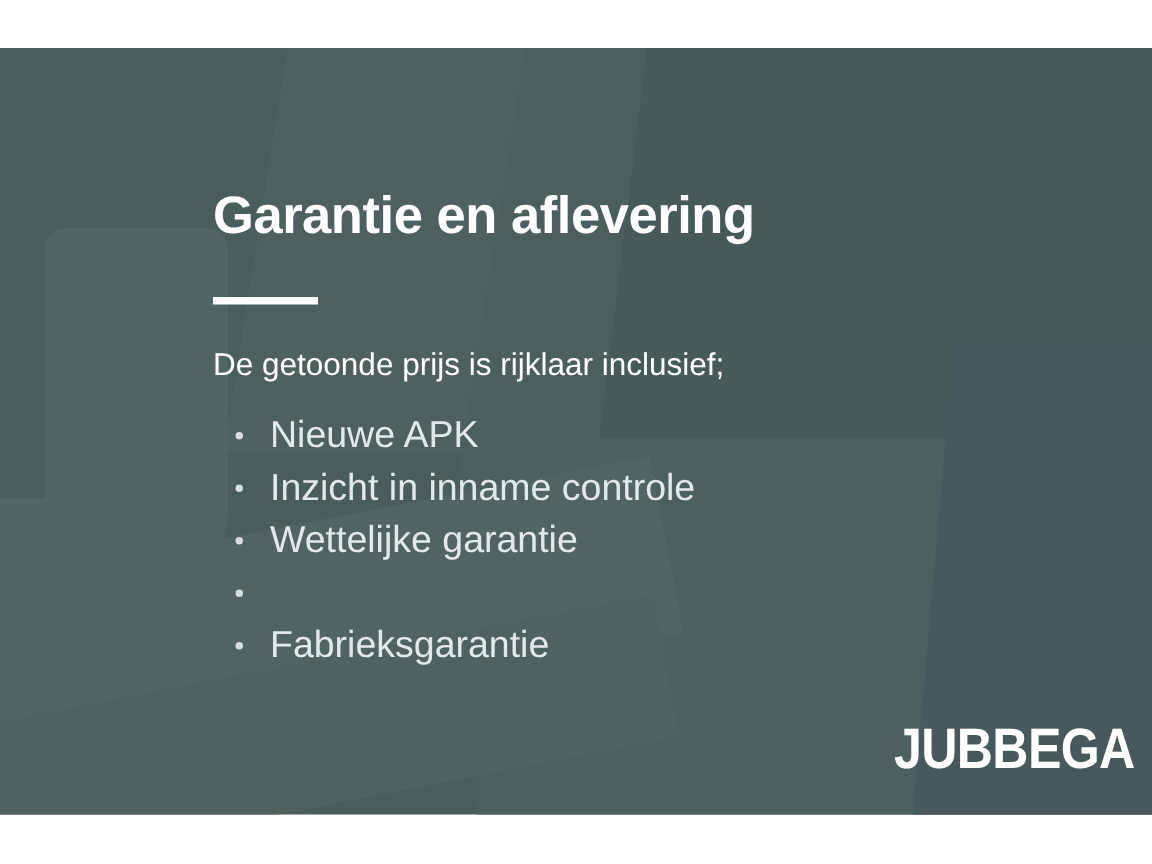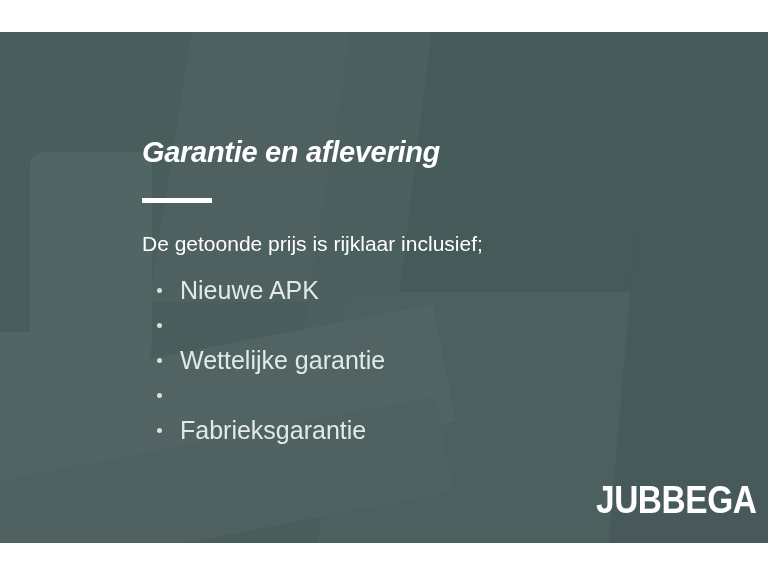--- a/index.html
+++ b/index.html
@@ -108,27 +108,26 @@
     top:200px;
     width:260px;
     height:360px;
     background:#47595a;
     transform:skewX(-5deg);
   }
 
   #slide-title {
     position:absolute;
     left:142px;
-    top:104px;
-    font-size:29px;
+    top:92px;
+    font-size:35px;
     font-weight:bold;
     color:#ffffff;
     letter-spacing:-0.3px;
     white-space:nowrap;
-    font-style:italic;
   }
 
   #title-rule {
     position:absolute;
     left:142px;
     top:166px;
     width:70px;
     height:5px;
     background:#ffffff;
   }
@@ -214,20 +213,21 @@
 
     <p id="intro-line">De getoonde prijs is rijklaar inclusief;</p>
 
     <ul id="bullet-list">
       <li class="bullet-row">
         <span class="bullet-dot"></span>
         <span>Nieuwe APK</span>
       </li>
       <li class="bullet-row">
         <span class="bullet-dot"></span>
+        <span>Inzicht in inname controle</span>
       </li>
       <li class="bullet-row">
         <span class="bullet-dot"></span>
         <span>Wettelijke garantie</span>
       </li>
       <li class="bullet-row">
         <span class="bullet-dot"></span>
       </li>
       <li class="bullet-row">
         <span class="bullet-dot"></span>

